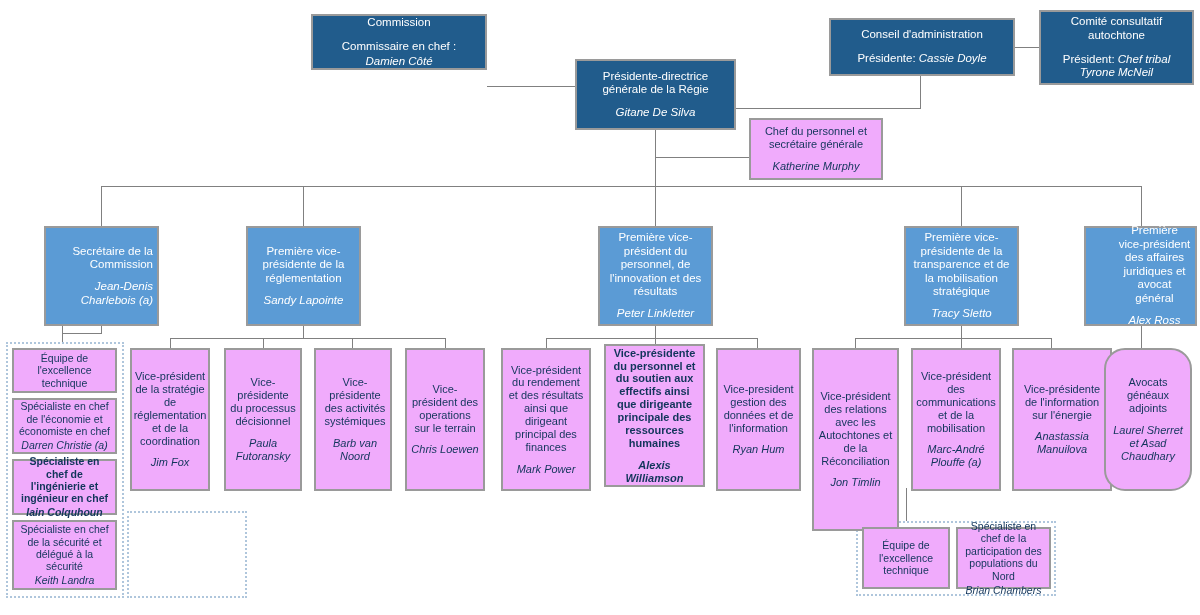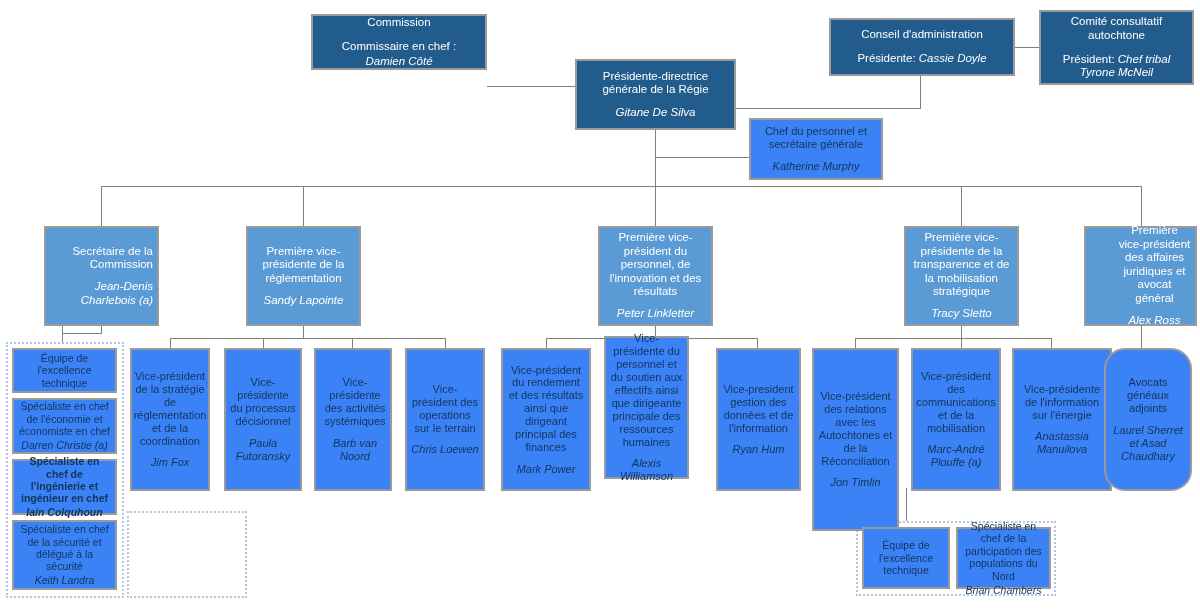--- a/index.html
+++ b/index.html
@@ -40,21 +40,21 @@
     font-size:11.5px;
   }
   
   .lvl-mid{
     background:#5B9BD5;
     color:#ffffff;
     font-size:11.5px;
   }
   
   .lvl-light{
-    background:#3b82f6;
+    background:#f0abfc;
     color:#12355B;
     font-size:11px;
   }
   .lvl-light .nm{color:#12355B;}
 
   
   .grp{
     position:absolute;
     box-sizing:border-box;
     border:2px dotted #AFC6DC;
@@ -203,21 +203,21 @@
   </div>
   <div class="node lvl-light" style="left:405px;top:348px;width:80px;height:143px;">
     <span class="ttl">Vice-président des operations sur le terrain</span>
     <span class="nm">Chris Loewen</span>
   </div>
 
   <div class="node lvl-light" style="left:501px;top:348px;width:90px;height:143px;">
     <span class="ttl">Vice-président du rendement et des résultats ainsi que dirigeant principal des finances</span>
     <span class="nm">Mark Power</span>
   </div>
-  <div class="node lvl-light" style="left:604px;top:336px;width:85px;height:143px;">
+  <div class="node lvl-light" style="left:604px;top:344px;width:101px;height:143px;font-weight:bold;">
     <span class="ttl">Vice-présidente du personnel et du soutien aux effectifs ainsi que dirigeante principale des ressources humaines</span>
     <span class="nm">Alexis Williamson</span>
   </div>
   <div class="node lvl-light" style="left:716px;top:348px;width:85px;height:143px;">
     <span class="ttl">Vice-president gestion des données et de l'information</span>
     <span class="nm">Ryan Hum</span>
   </div>
 
   <div class="node lvl-light" style="left:812px;top:348px;width:87px;height:183px;">
     <span class="ttl">Vice-président des relations avec les Autochtones et de la Réconciliation</span>

